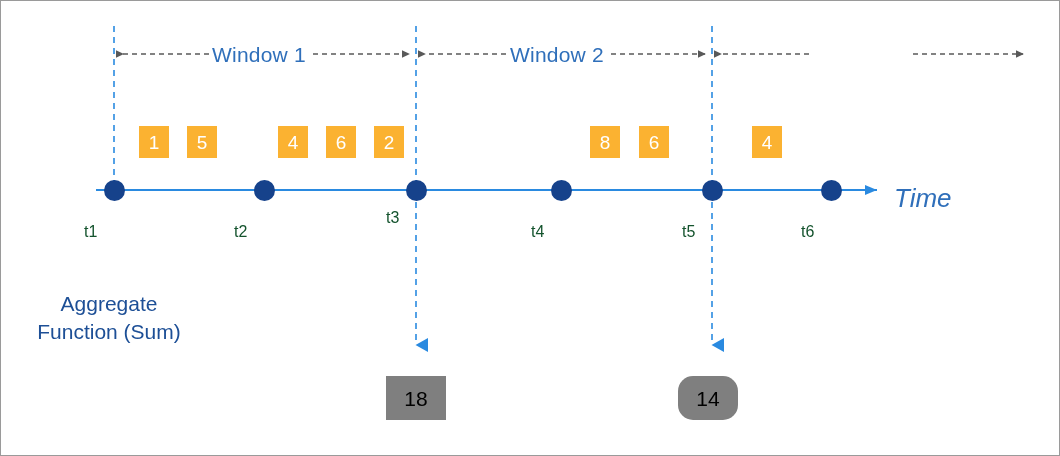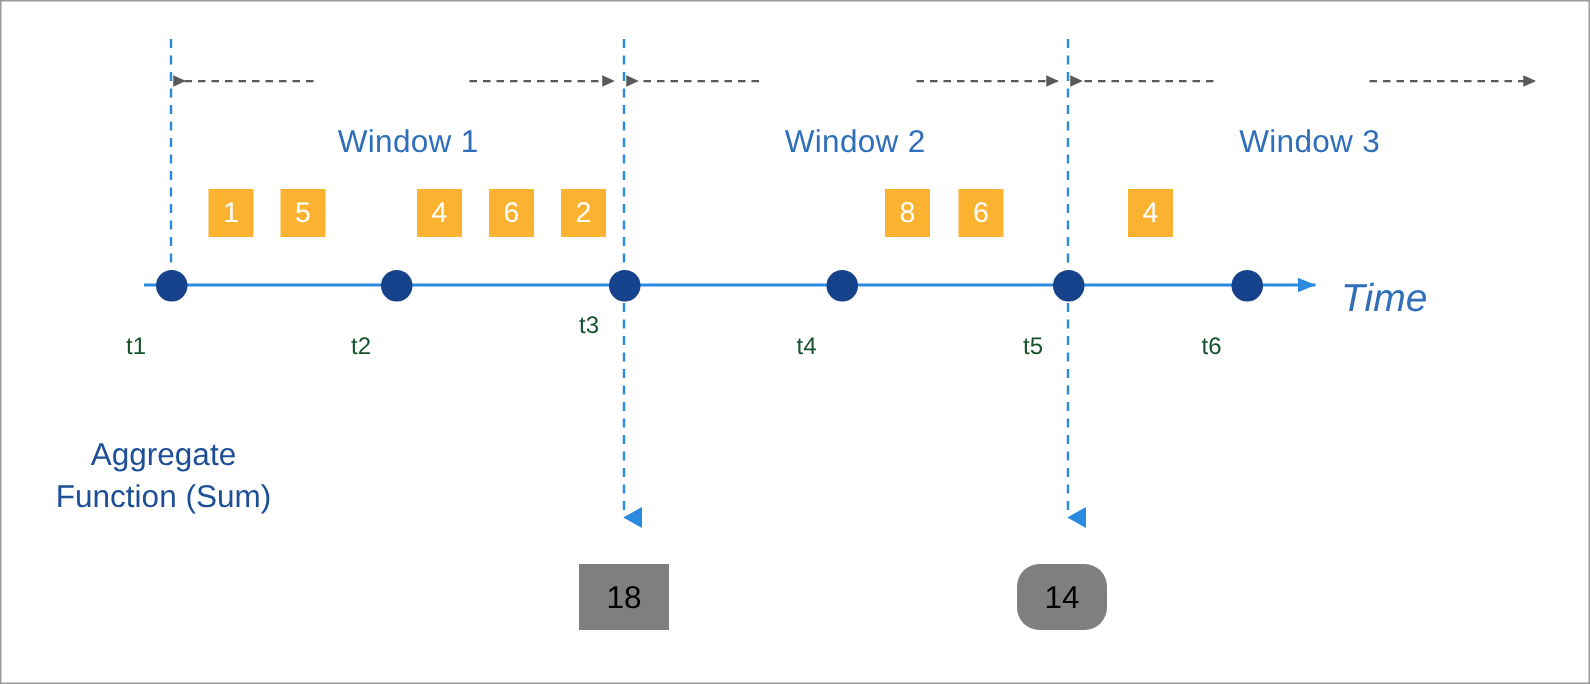--- a/index.html
+++ b/index.html
@@ -20,23 +20,22 @@
   }
 
   
   .win-label {
     position: absolute;
     color: #2f6fba;
     font-size: 21px;
     font-family: "Liberation Sans", sans-serif;
     font-weight: 400;
     white-space: nowrap;
-    text-align: right;
+    text-align: center;
     letter-spacing: 0.2px;
-    margin-top: 40px;
   }
   .tick-dot {
     position: absolute;
     width: 21px;
     height: 21px;
     border-radius: 50%;
     background: #16428b;
   }
   .tick-label {
     position: absolute;
@@ -138,21 +137,20 @@
     <line x1="610" y1="53" x2="704" y2="53" stroke="#595959" stroke-width="1.5" stroke-dasharray="5 4" marker-end="url(#grayArrowR)"></line>
 
     <line x1="808" y1="53" x2="720" y2="53" stroke="#595959" stroke-width="1.5" stroke-dasharray="5 4" marker-end="url(#grayArrowL)"></line>
     <line x1="912" y1="53" x2="1022" y2="53" stroke="#595959" stroke-width="1.5" stroke-dasharray="5 4" marker-end="url(#grayArrowR)"></line>
 
     <line x1="95" y1="189" x2="876" y2="189" stroke="#2a8ae0" stroke-width="2" marker-end="url(#blueArrowR)"></line>
   </svg>
 
   <div class="win-label" style="left:198px;top:42px;width:120px;">Window 1</div>
   <div class="win-label" style="left:496px;top:42px;width:120px;">Window 2</div>
-  <div class="win-label" style="left:799px;top:42px;width:120px;">Window 3</div>
 
   <div class="event-box" style="left:138px;top:125px;">1</div>
   <div class="event-box" style="left:186px;top:125px;">5</div>
   <div class="event-box" style="left:277px;top:125px;">4</div>
   <div class="event-box" style="left:325px;top:125px;">6</div>
   <div class="event-box" style="left:373px;top:125px;">2</div>
   <div class="event-box" style="left:589px;top:125px;">8</div>
   <div class="event-box" style="left:638px;top:125px;">6</div>
   <div class="event-box" style="left:751px;top:125px;">4</div>
 

